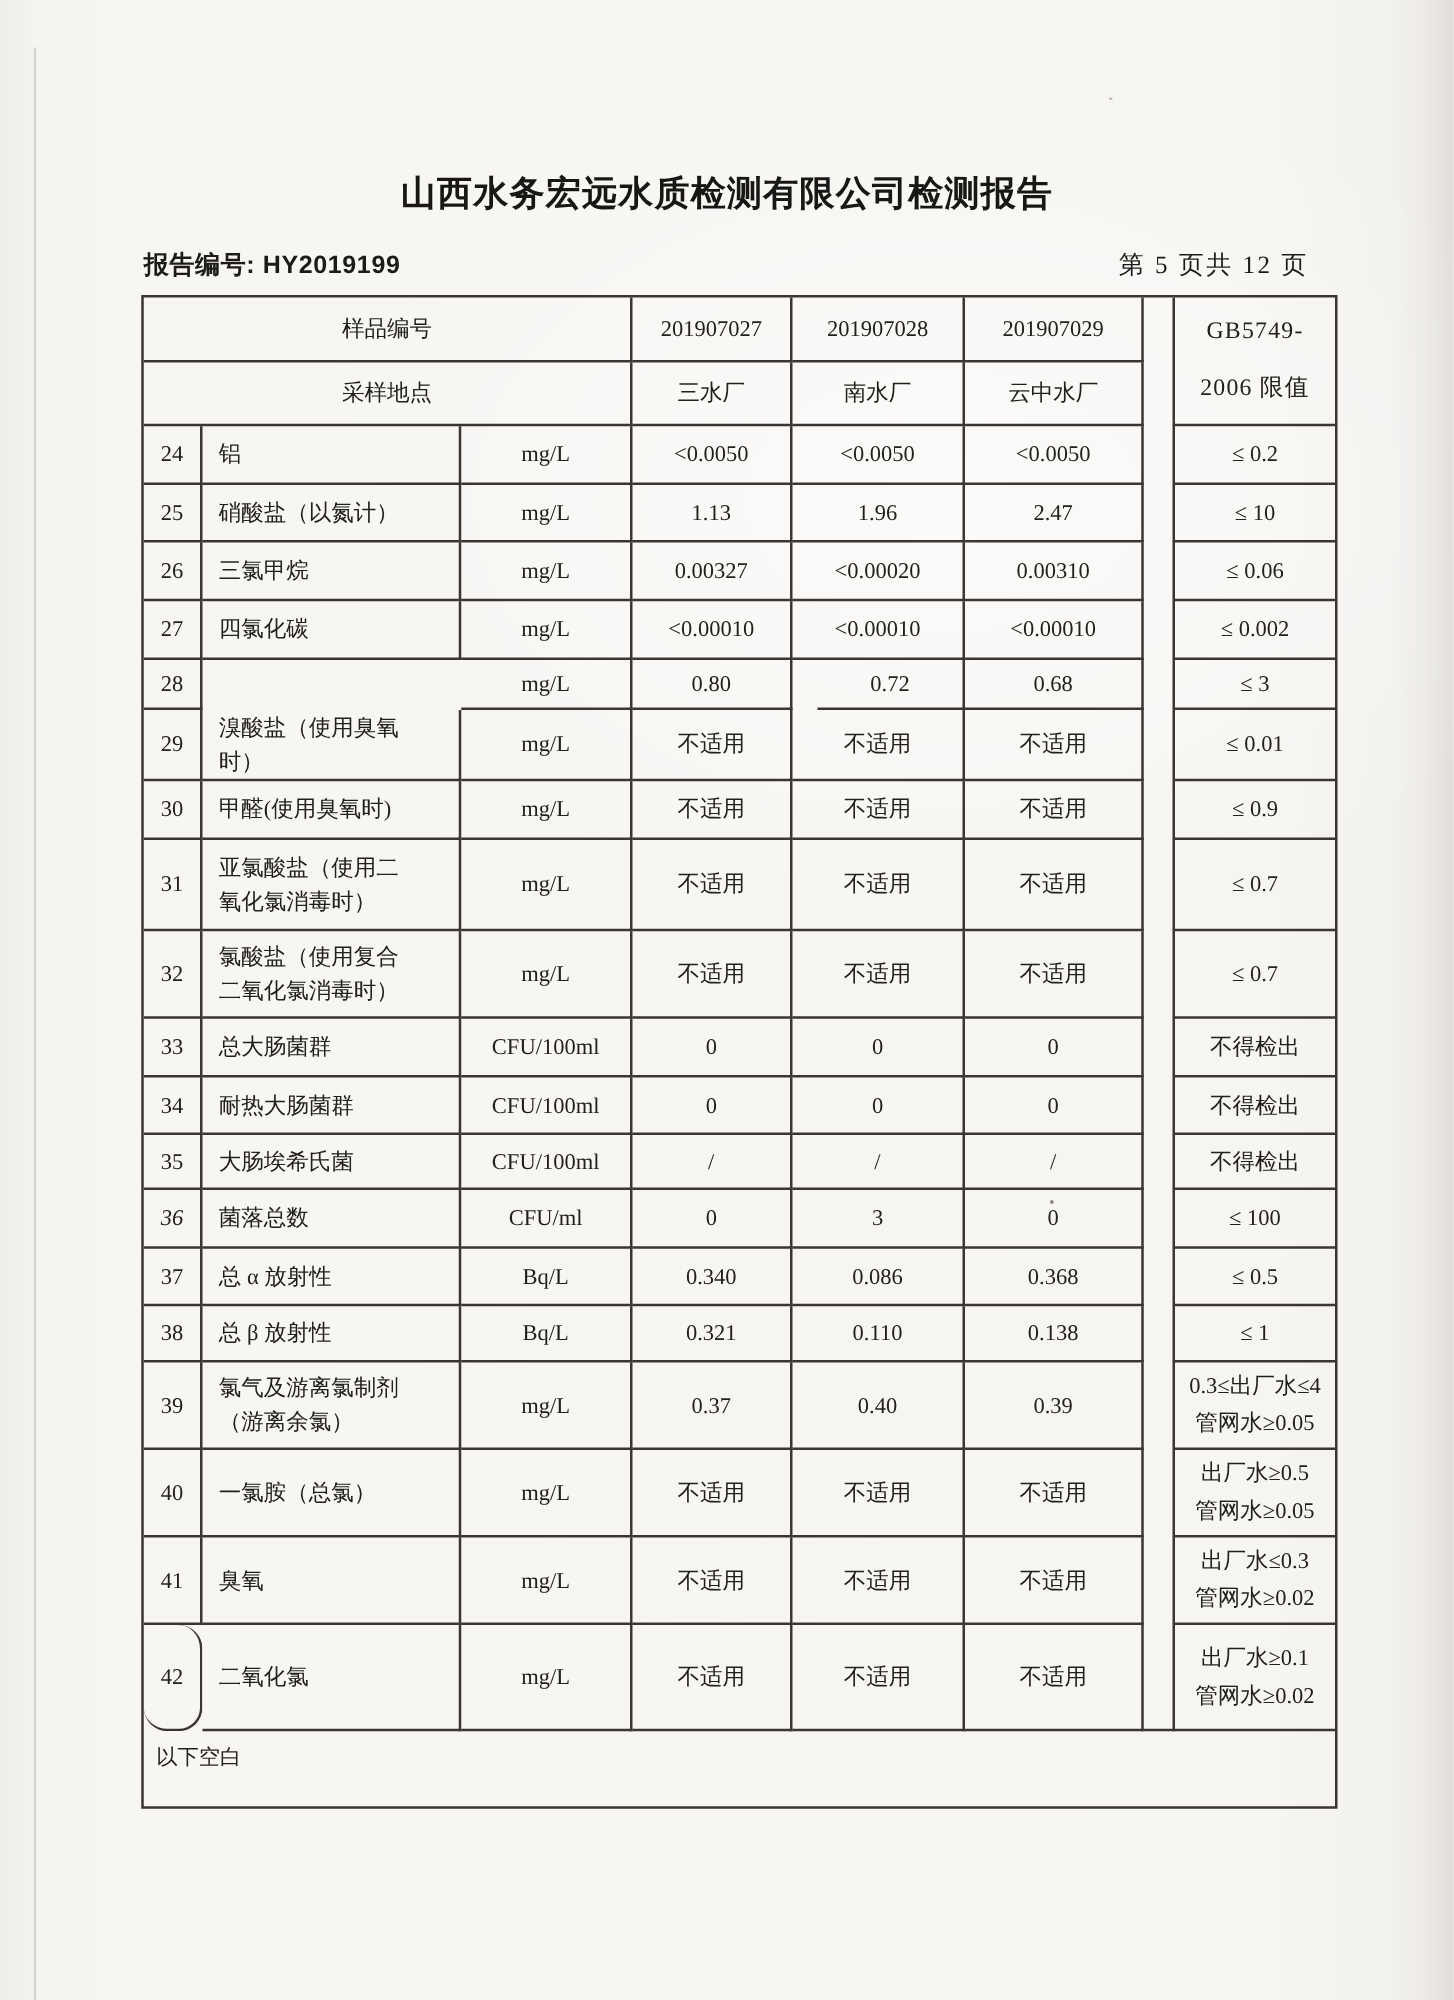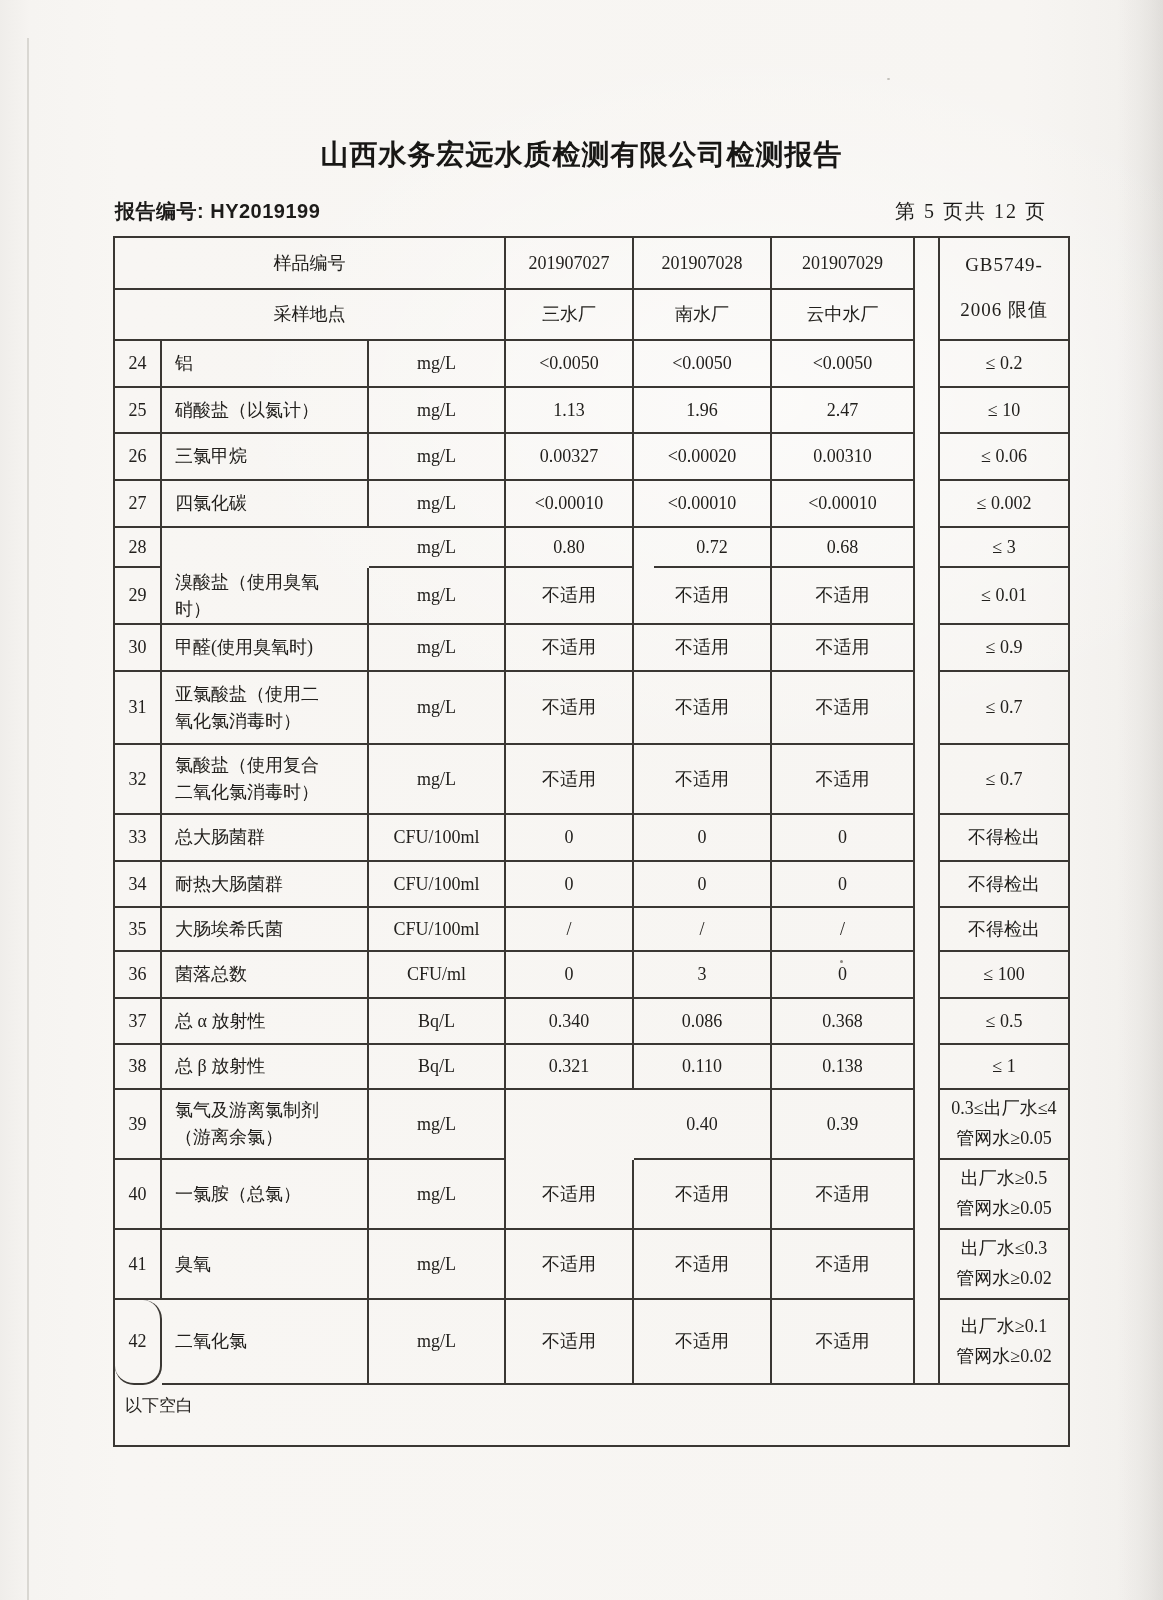--- a/index.html
+++ b/index.html
@@ -181,21 +181,21 @@
       <div class="c br bb" style="grid-area: 13 / 5;">0</div>
       <div class="c br bb" style="grid-area: 13 / 6;">0</div>
       <div class="c bb" style="grid-area: 13 / 8;">不得检出</div>
       <div class="c br bb" style="grid-area: 14 / 1;">35</div>
       <div class="c br bb name" style="grid-area: 14 / 2;">大肠埃希氏菌</div>
       <div class="c br bb" style="grid-area: 14 / 3;">CFU/100ml</div>
       <div class="c br bb" style="grid-area: 14 / 4;">/</div>
       <div class="c br bb" style="grid-area: 14 / 5;">/</div>
       <div class="c br bb" style="grid-area: 14 / 6;">/</div>
       <div class="c bb" style="grid-area: 14 / 8;">不得检出</div>
-      <div class="c br bb" style="grid-area: 15 / 1;">36</div>
+      <div class="c br bb" style="grid-area: 15 / 1; font-style: italic;">36</div>
       <div class="c br bb name" style="grid-area: 15 / 2;">菌落总数</div>
       <div class="c br bb" style="grid-area: 15 / 3;">CFU/ml</div>
       <div class="c br bb" style="grid-area: 15 / 4;">0</div>
       <div class="c br bb" style="grid-area: 15 / 5;">3</div>
       <div class="c br bb" style="grid-area: 15 / 6;">0</div>
       <div class="c bb" style="grid-area: 15 / 8;">≤ 100</div>
       <div class="c br bb" style="grid-area: 16 / 1;">37</div>
       <div class="c br bb name" style="grid-area: 16 / 2;">总 α 放射性</div>
       <div class="c br bb" style="grid-area: 16 / 3;">Bq/L</div>
       <div class="c br bb" style="grid-area: 16 / 4;">0.340</div>
@@ -206,20 +206,21 @@
       <div class="c br bb name" style="grid-area: 17 / 2;">总 β 放射性</div>
       <div class="c br bb" style="grid-area: 17 / 3;">Bq/L</div>
       <div class="c br bb" style="grid-area: 17 / 4;">0.321</div>
       <div class="c br bb" style="grid-area: 17 / 5;">0.110</div>
       <div class="c br bb" style="grid-area: 17 / 6;">0.138</div>
       <div class="c bb" style="grid-area: 17 / 8;">≤ 1</div>
       <div class="c br bb" style="grid-area: 18 / 1;">39</div>
       <div class="c br bb name" style="grid-area: 18 / 2;">氯气及游离氯制剂
 （游离余氯）</div>
       <div class="c br bb" style="grid-area: 18 / 3;">mg/L</div>
+      <div class="c br bb" style="grid-area: 18 / 4;">0.37</div>
       <div class="c br bb" style="grid-area: 18 / 5;">0.40</div>
       <div class="c br bb" style="grid-area: 18 / 6;">0.39</div>
       <div class="c bb lim2" style="grid-area: 18 / 8;">0.3≤出厂水≤4
 管网水≥0.05</div>
       <div class="c br bb" style="grid-area: 19 / 1;">40</div>
       <div class="c br bb name" style="grid-area: 19 / 2;">一氯胺（总氯）</div>
       <div class="c br bb" style="grid-area: 19 / 3;">mg/L</div>
       <div class="c br bb" style="grid-area: 19 / 4;">不适用</div>
       <div class="c br bb" style="grid-area: 19 / 5;">不适用</div>
       <div class="c br bb" style="grid-area: 19 / 6;">不适用</div>

